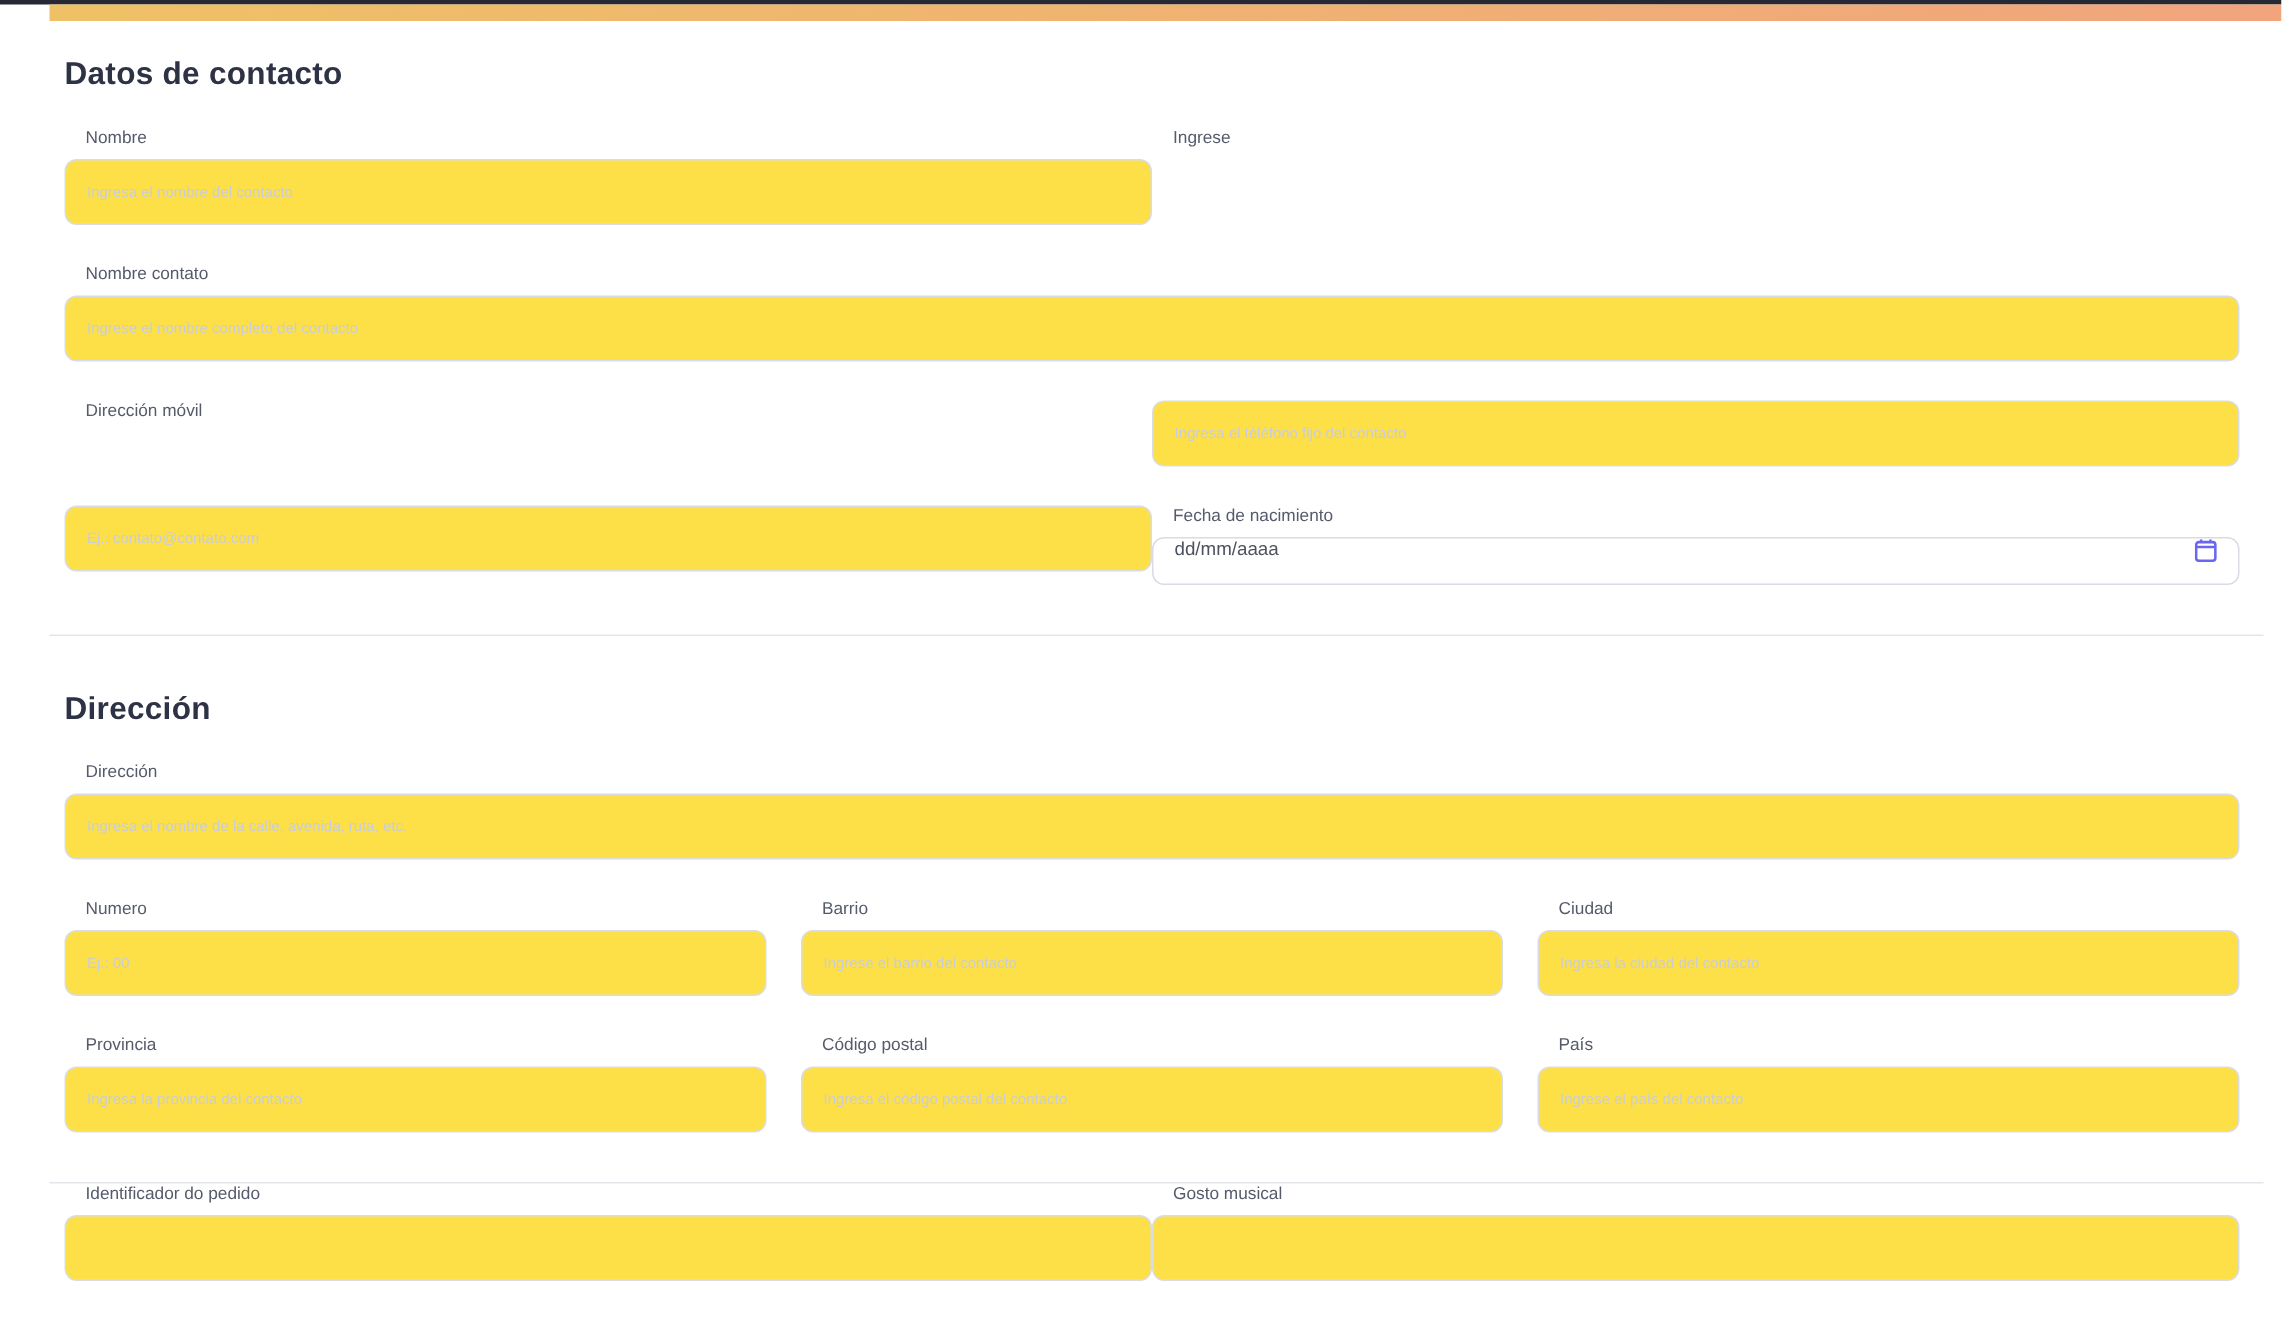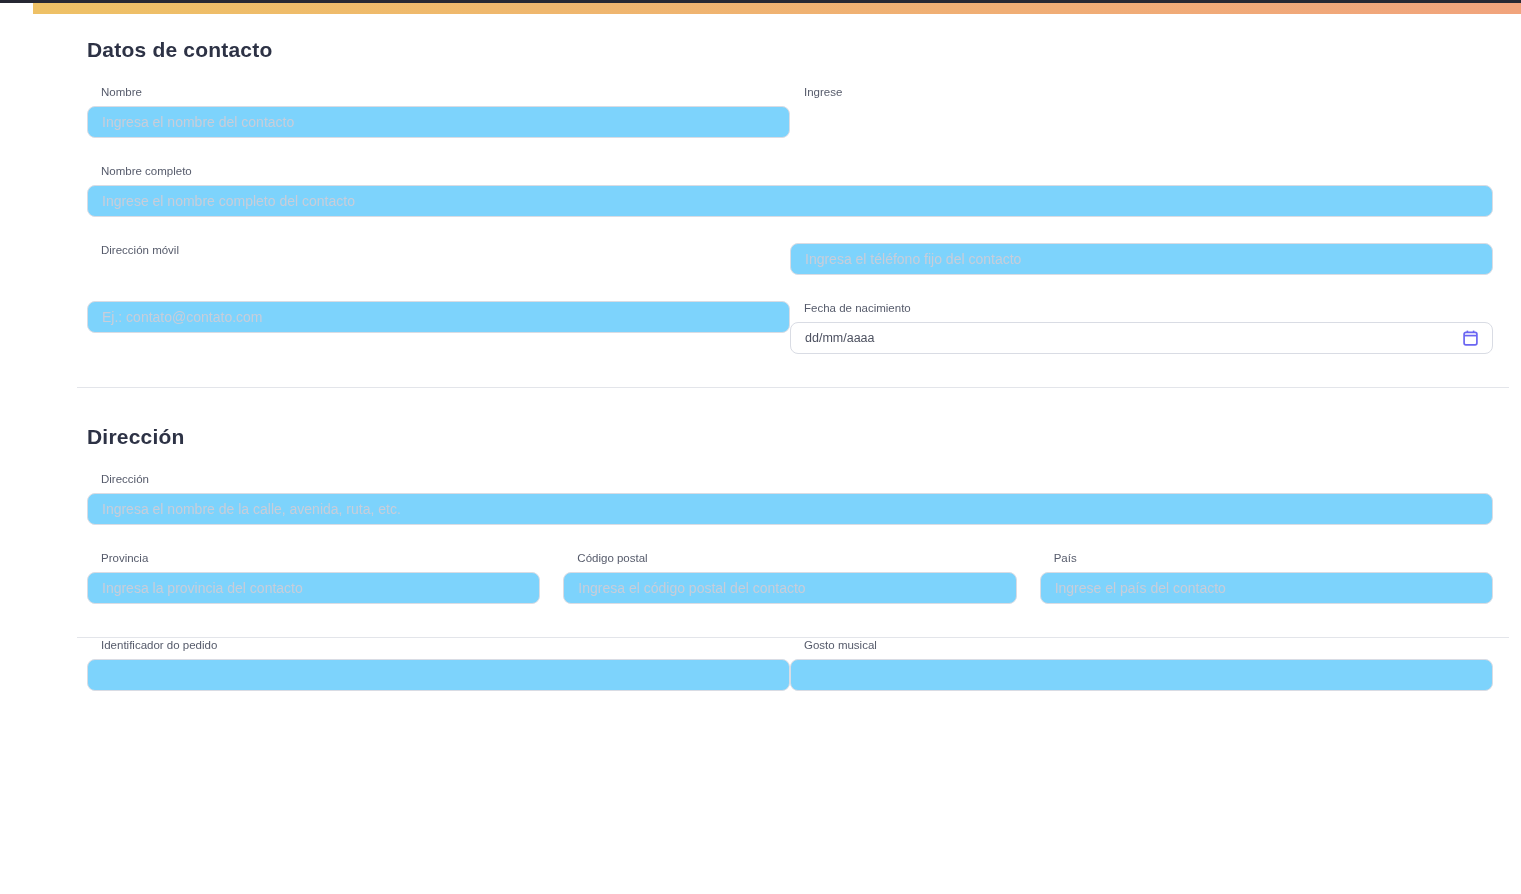--- a/index.html
+++ b/index.html
@@ -14,45 +14,45 @@
     --hr:#e3e5ea;
   }
   *{box-sizing:border-box;}
   html,body{margin:0;padding:0;}
   body{
     width:1521px;height:894px;overflow:hidden;background:#ffffff;
     font-family:"Liberation Sans",sans-serif;
   }
   .topline{height:3px;background:var(--topline);}
   .topbar{height:11px;margin-left:33px;background:linear-gradient(90deg,var(--grad-from),var(--grad-to));}
-  .container{padding:0 28px 0 43px;margin-left:44px;}
+  .container{padding:0 28px 0 43px;}
   .section-title{
     font-size:21px;font-weight:700;color:var(--heading);
     letter-spacing:0.2px;margin:37px 0 24px 0;line-height:23px;
   }
   .section-title.first{margin-top:24px;}
   .row{display:grid;}
   .cols-1{grid-template-columns:1fr;}
   .cols-2{grid-template-columns:1fr 1fr;}
   .cols-3{grid-template-columns:1fr 1fr 1fr;gap:23px;}
   .field{margin-bottom:26px;}
   .field.last{margin-bottom:0;}
   .field-label{
     display:block;font-size:11.5px;color:var(--label);
     margin:0 0 7px 14px;line-height:14px;
   }
   .text-input{
-    display:block;width:100%;height:32px;
+    display:block;width:100%;height:44px;
     border:1px solid var(--border);border-radius:8px;
-    padding:0 14px;font-size:14px;color:#3c4049;background:#7dd3fc;
+    padding:0 14px;font-size:10px;color:#3c4049;background:#fde047;
     font-family:"Liberation Sans",sans-serif;outline:none;
   }
   .text-input::placeholder{color:var(--placeholder);opacity:1;}
   .date-input{
-    display:flex;align-items:center;justify-content:space-between;
+    display:flex;align-items:flex-start;justify-content:space-between;
     width:100%;height:32px;border:1px solid var(--border);border-radius:8px;
     padding:0 14px;background:#fff;cursor:text;
   }
   .date-text{font-size:12.5px;color:#4d5160;}
   .calendar-icon{display:inline-flex;color:var(--accent);cursor:pointer;}
   .divider{
     border:none;border-top:1px solid var(--hr);
     margin:33px -16px 0 -10px;height:0;
   }
 </style>
@@ -72,21 +72,21 @@
         <label class="field-label">Nombre</label>
         <input type="text" class="text-input" placeholder="Ingresa el nombre del contacto" style="">
       </div>
       <div class="field">
         <label class="field-label">Ingrese</label>
       </div>
     </div>
 
     <div class="row cols-1">
       <div class="field">
-        <label class="field-label">Nombre completo</label>
+        <label class="field-label">Nombre contato</label>
         <input type="text" class="text-input" placeholder="Ingrese el nombre completo del contacto" style="">
       </div>
     </div>
 
     <div class="row cols-2">
       <div class="field">
         <label class="field-label">Dirección móvil</label>
       </div>
       <div class="field">
         <input type="text" class="text-input" placeholder="Ingresa el téléfono fijo del contacto" style="">
@@ -119,20 +119,34 @@
   <section>
     <h2 class="section-title">Dirección</h2>
 
     <div class="row cols-1">
       <div class="field">
         <label class="field-label">Dirección</label>
         <input type="text" class="text-input" placeholder="Ingresa el nombre de la calle, avenida, ruta, etc." style="">
       </div>
     </div>
 
+    <div class="row cols-3">
+      <div class="field">
+        <label class="field-label">Numero</label>
+        <input type="text" class="text-input" placeholder="Ej.: 00" style="">
+      </div>
+      <div class="field">
+        <label class="field-label">Barrio</label>
+        <input type="text" class="text-input" placeholder="Ingrese el barrio del contacto" style="">
+      </div>
+      <div class="field">
+        <label class="field-label">Ciudad</label>
+        <input type="text" class="text-input" placeholder="Ingresa la ciudad del contacto" style="">
+      </div>
+    </div>
 
     <div class="row cols-3">
       <div class="field last">
         <label class="field-label">Provincia</label>
         <input type="text" class="text-input" placeholder="Ingresa la provincia del contacto" style="">
       </div>
       <div class="field last">
         <label class="field-label">Código postal</label>
         <input type="text" class="text-input" placeholder="Ingresa el código postal del contacto" style="">
       </div>

